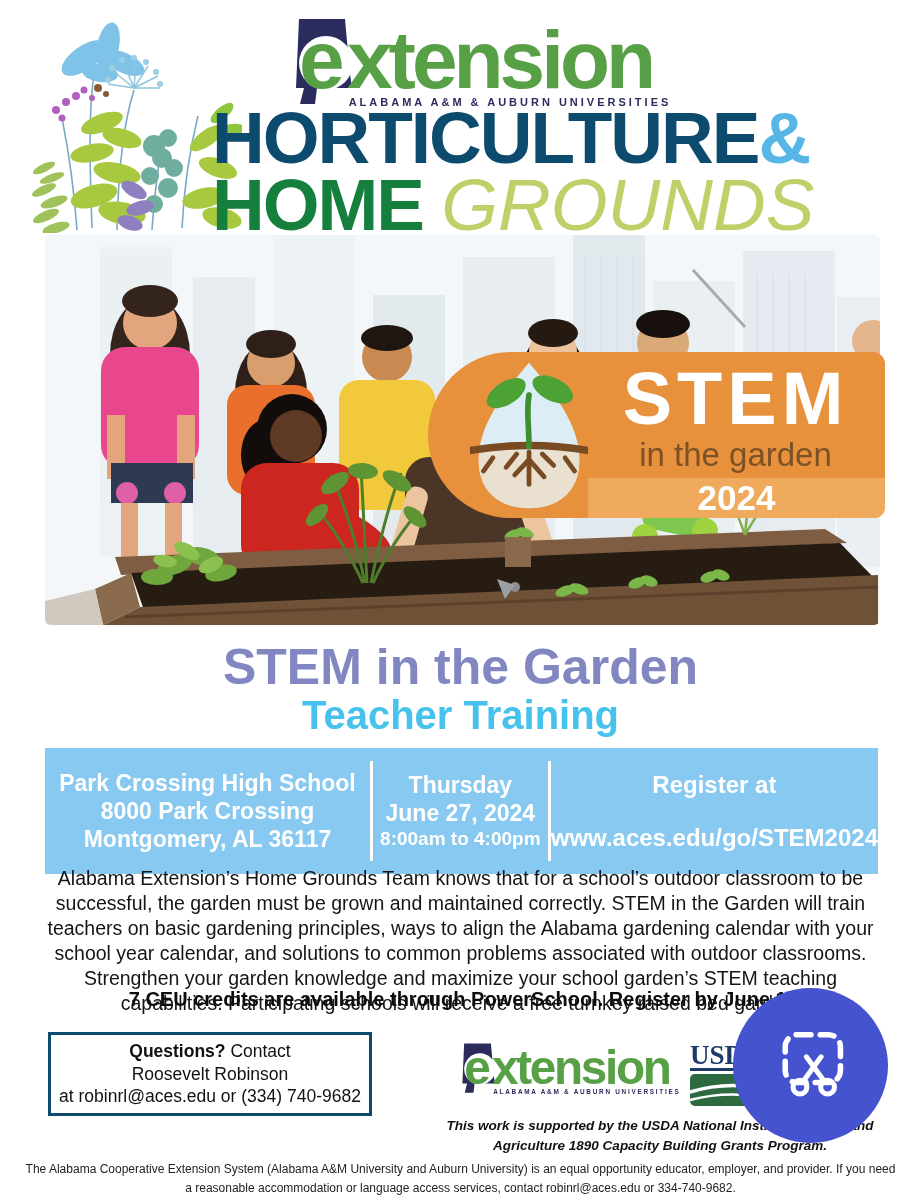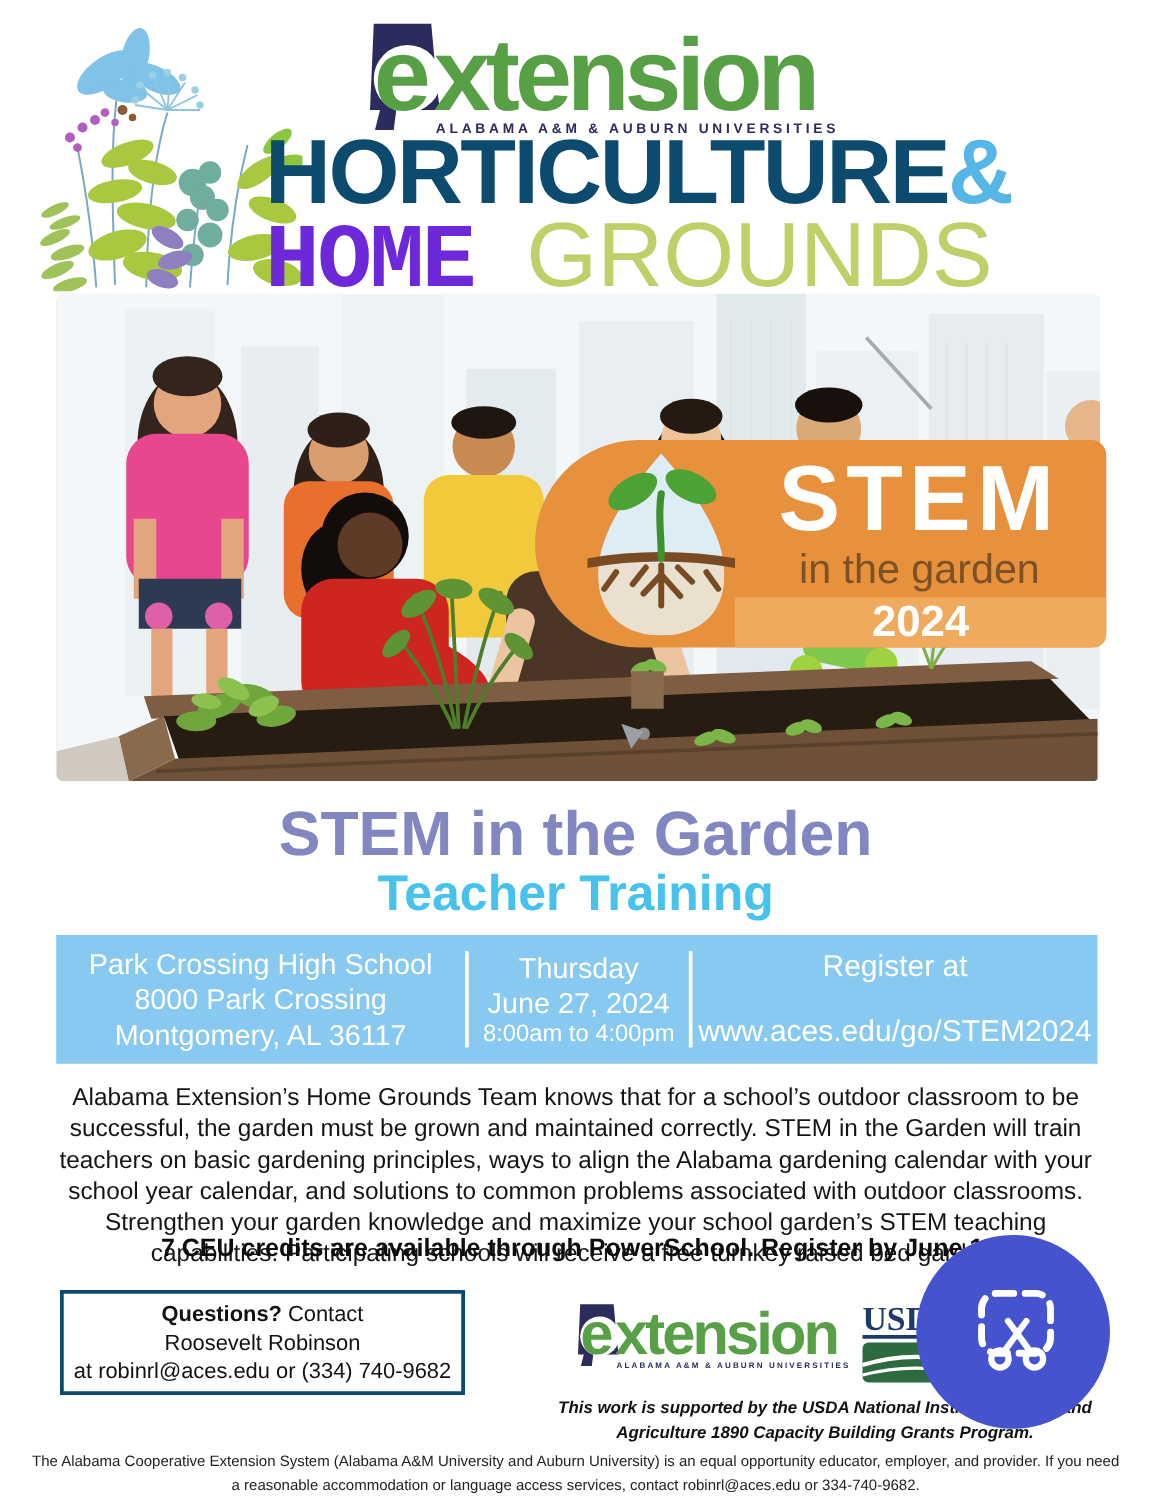--- a/index.html
+++ b/index.html
@@ -15,22 +15,22 @@
   .ext-word{font-weight:bold;fill:#58a045;letter-spacing:-4px;}
   .ext-sub{font-weight:bold;fill:#2b2b5e;letter-spacing:3px;}
 
   .logo-top{left:285px;top:16px;width:392px;height:94px;}
 
   
   .hdr{left:212px;top:104px;width:709px;line-height:.92;letter-spacing:-2px;
        font-weight:bold;font-size:73px;white-space:nowrap;}
   .hdr .horti{color:#0c4a6e;}
   .hdr .amp{color:#56b7e6;}
-  .hdr .home{color:#6d28d9;font-family:Liberation Mono, monospace;}
-  .hdr .grounds{color:#bdd168;font-weight:400;letter-spacing:0px;}
+  .hdr .home{color:#15803d;}
+  .hdr .grounds{color:#bdd168;font-weight:400;letter-spacing:0px;font-style:italic;}
 
   
   .photo{left:45px;top:235px;width:835px;height:390px;border-radius:6px;overflow:hidden;
          background:#e9eef2;}
   .photo svg{display:block;}
 
   
   .badge{left:428px;top:352px;width:457px;height:166px;background:#e8913d;
          border-radius:83px 12px 12px 83px;z-index:5;}
   .badge-icon{position:absolute;left:42px;top:7px;width:118px;height:152px;}
@@ -41,22 +41,22 @@
                border-radius:0 0 10px 0;display:flex;align-items:center;justify-content:center;}
   .badge-year{color:#ffffff;font-weight:bold;font-size:35px;}
 
   
   .title-main{left:0;top:638px;width:921px;text-align:center;font-weight:bold;
               font-size:50px;color:#8287c1;}
   .title-sub{left:0;top:693px;width:921px;text-align:center;font-weight:bold;
              font-size:40px;color:#46c2ec;}
 
   
-  .bar{left:45px;top:748px;width:833px;height:103px;background:#87c9f0;display:flex;
-       color:#ffffff;font-weight:normal;}
+  .bar{left:45px;top:748px;width:833px;height:126px;background:#87c9f0;display:flex;
+       color:#ffffff;font-weight:bold;}
   .bar .col{display:flex;flex-direction:column;justify-content:center;text-align:center;
             line-height:1.22;}
   .col1{width:327px;font-size:23px;}
   .col2{width:176px;font-size:23px;}
   .col2 .small{font-size:19px;}
   .col3{flex:1;font-size:24px;gap:23px;}
   .bar .divider{width:3px;background:#ffffff;margin:13px 0;}
 
   
   .para{left:44px;top:866px;width:833px;text-align:center;font-size:19.5px;

